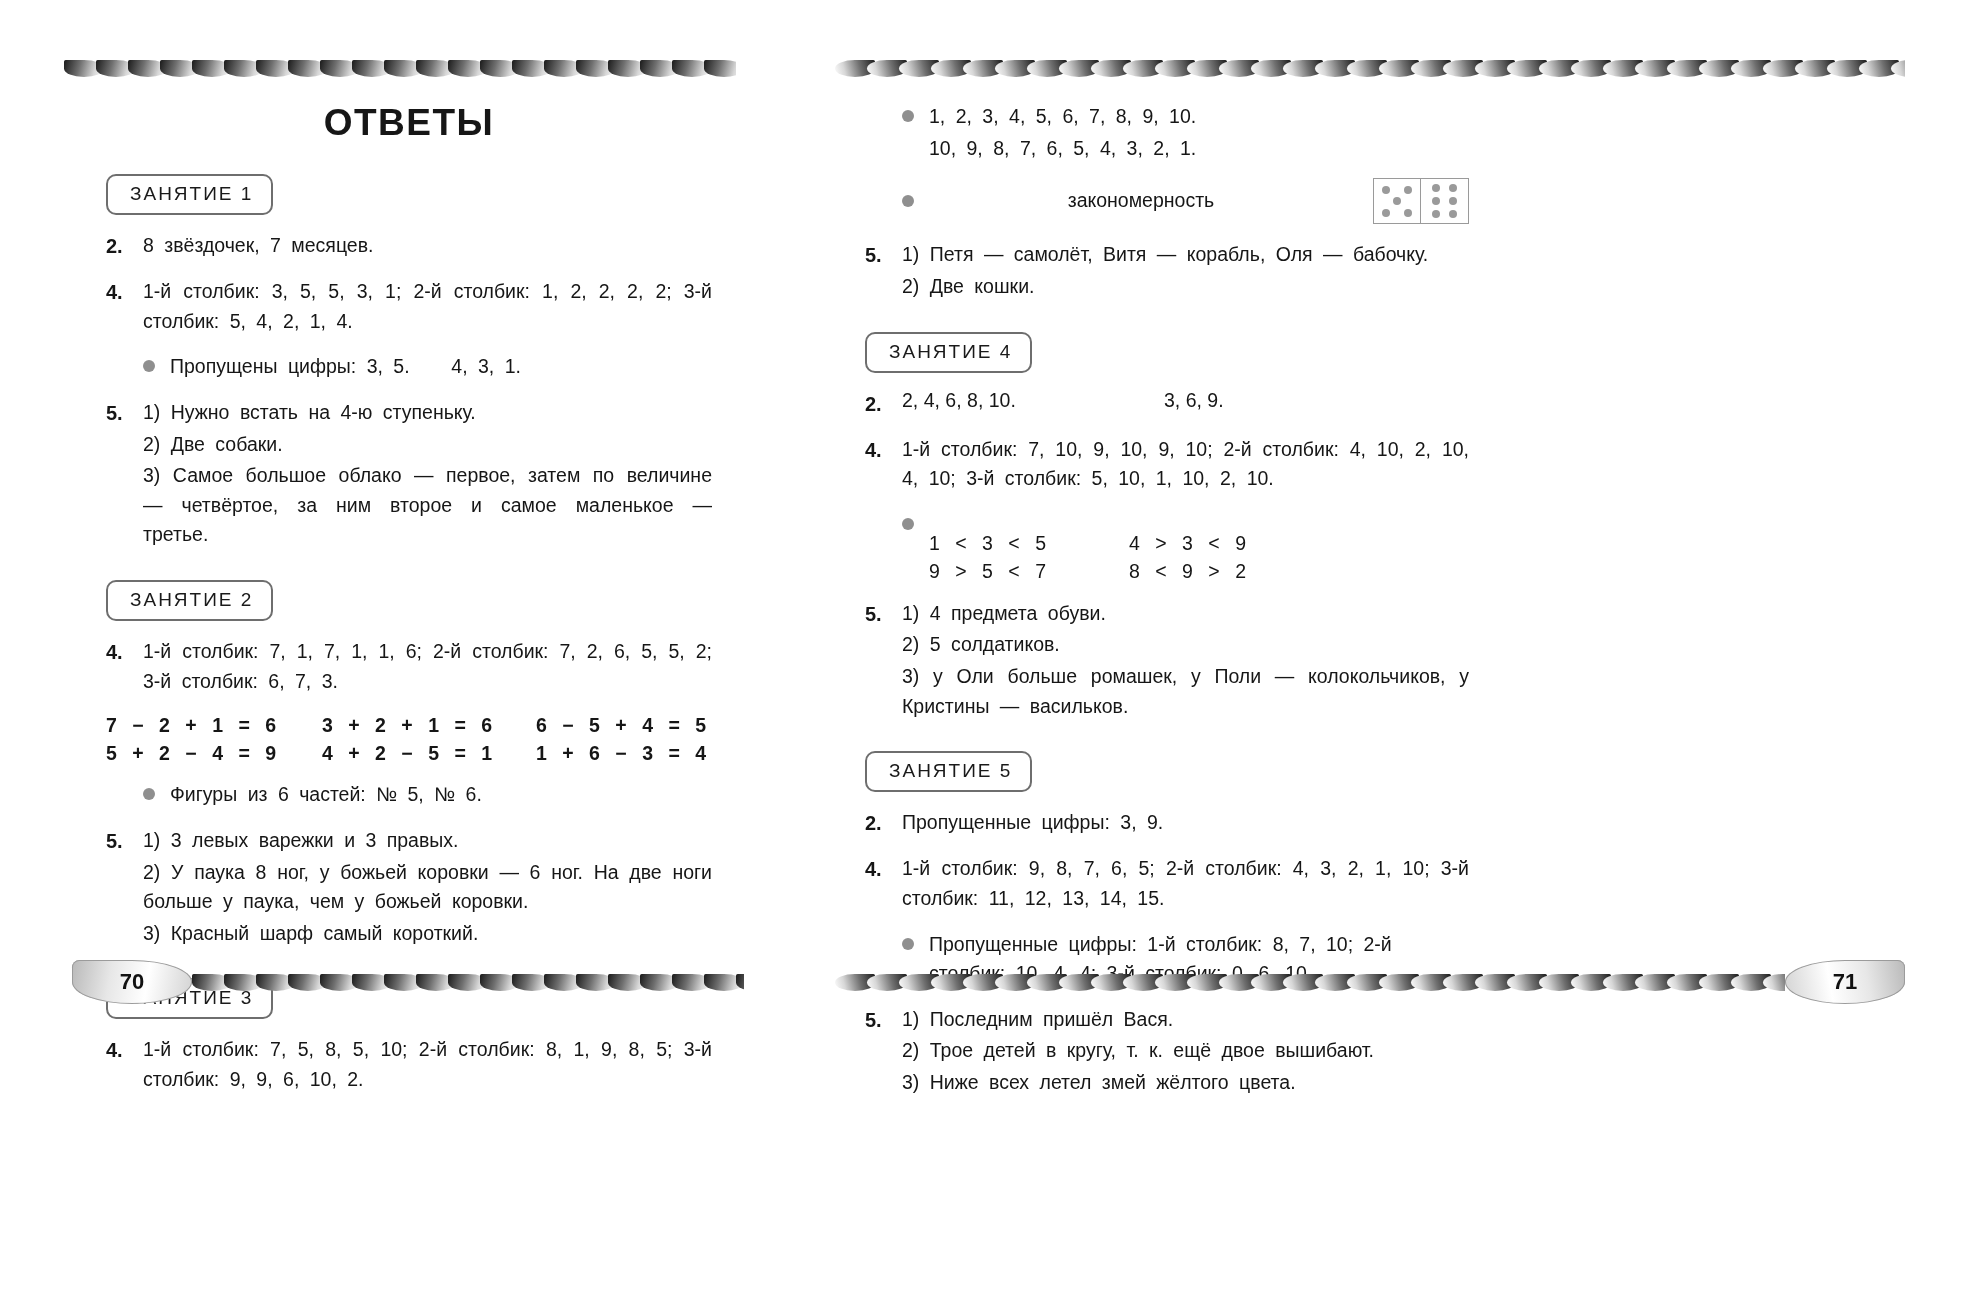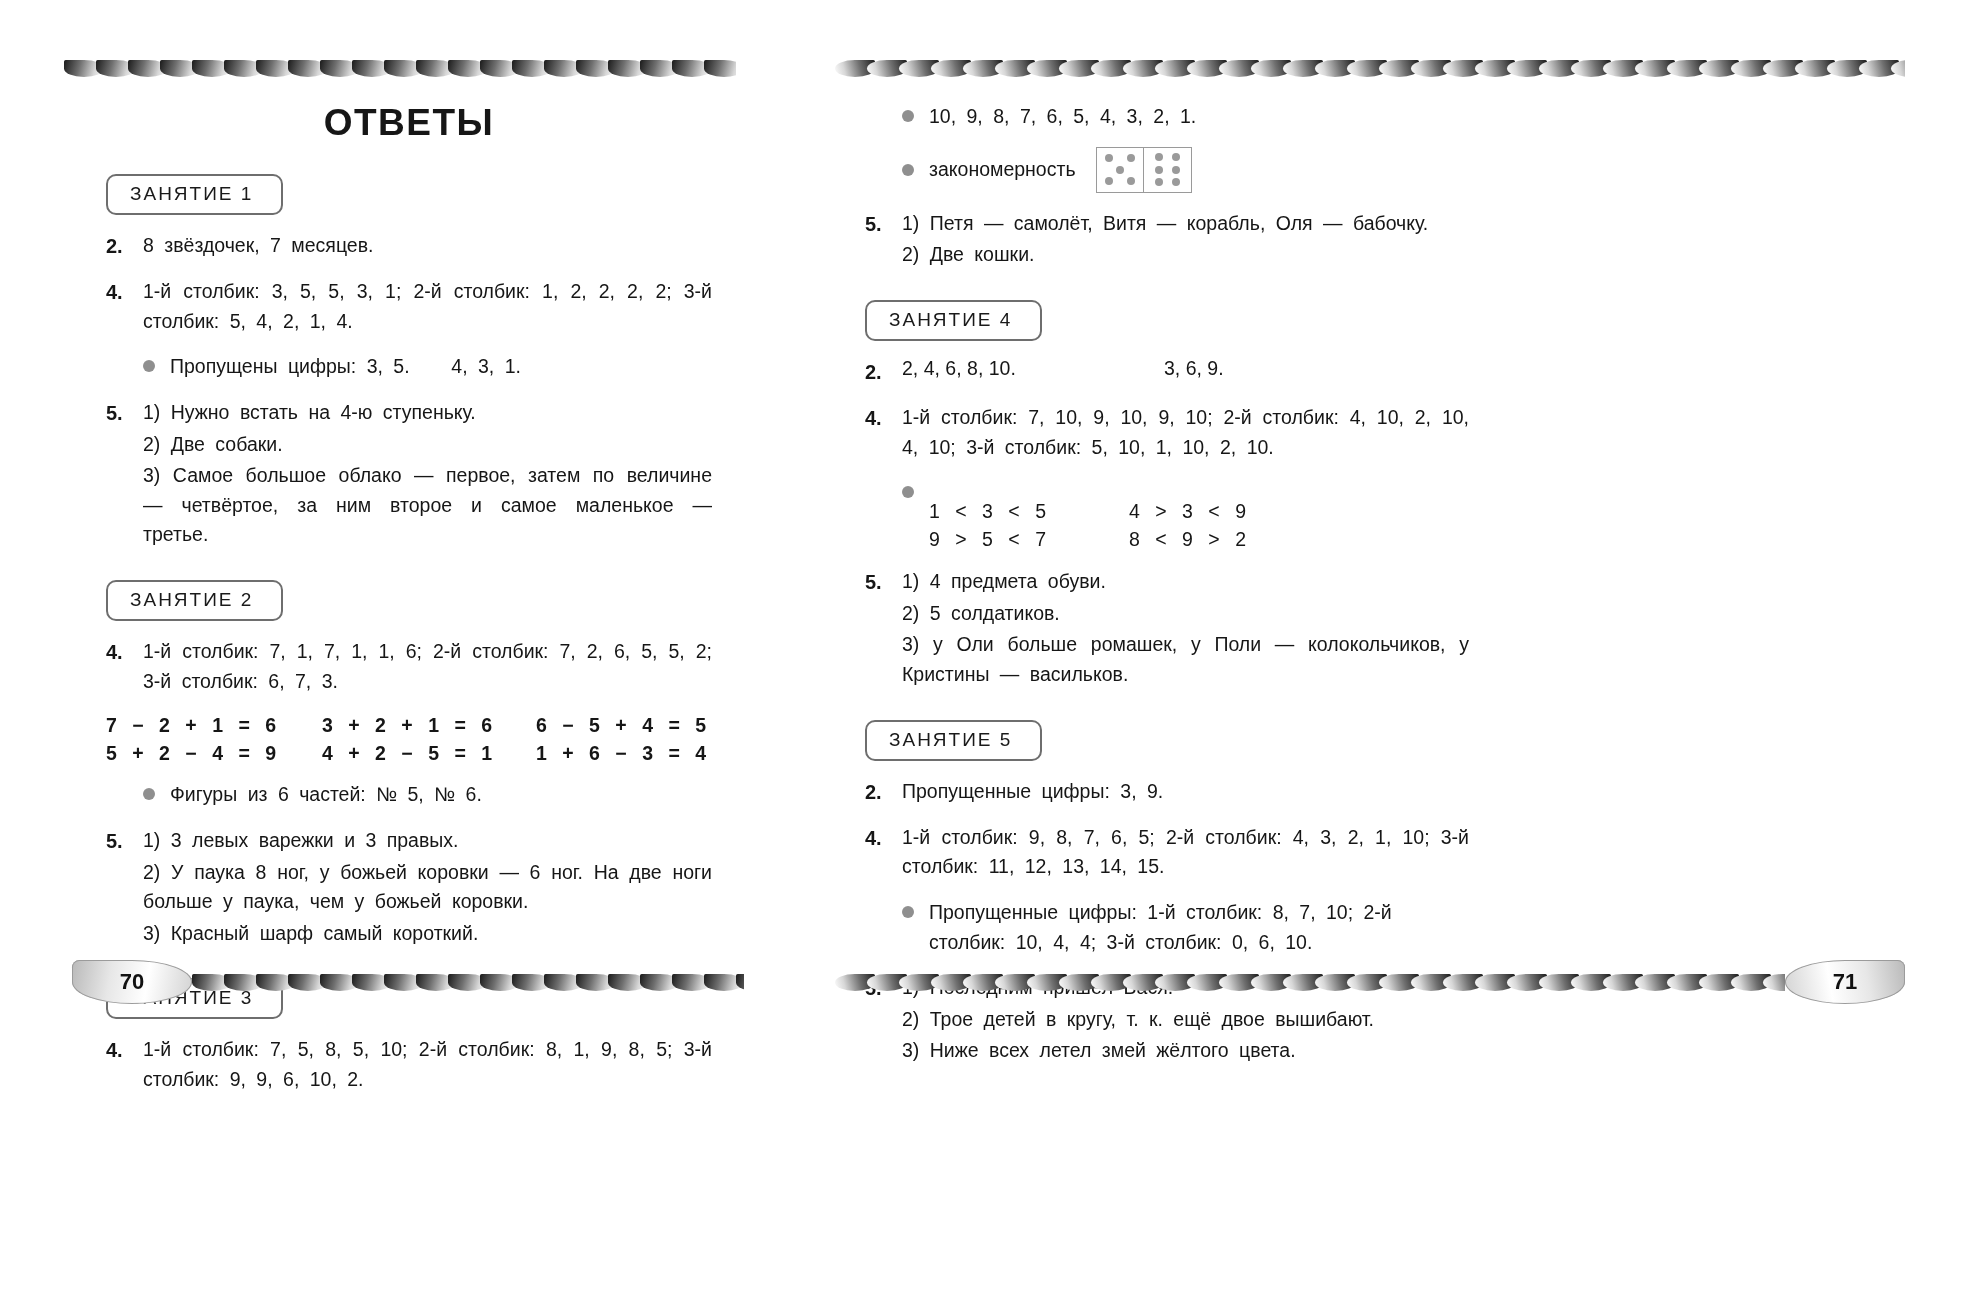--- a/index.html
+++ b/index.html
@@ -25,42 +25,42 @@
     background:linear-gradient(255deg,#1f1f1f 2%,#6f6f6f 38%,#d7d7d7 75%,#fbfbfb 98%);}
 
   
   .page-left .content{margin-left:42px;width:606px;}
   .page-right .content{margin-left:30px;width:604px;}
 
   .title{font-size:37px;font-weight:700;text-align:center;letter-spacing:1.5px;margin:22px 0 4px;}
 
   .seclabel-row{margin:30px 0 16px;}
   .secbox{display:inline-block;border:2px solid #6e6e6e;border-radius:10px;
-    padding:7px 28px 8px 22px;font-size:19px;letter-spacing:2px;color:#1a1a1a;}
+    padding:7px 18px 8px 22px;font-size:19px;letter-spacing:2px;color:#1a1a1a;}
 
   .item{display:flex;margin:16px 0;}
   .inum{width:37px;flex:0 0 auto;font-weight:700;font-size:20px;line-height:1.5;}
   .ibody{flex:1 1 auto;min-width:0;}
   .line{margin:0;text-align:justify;word-spacing:5px;line-height:1.52;}
   .ibody .line + .line{margin-top:2px;}
 
   .bulletrow{display:flex;align-items:flex-start;margin:15px 0 15px 37px;}
   .bulletrow .dot{width:12px;height:12px;border-radius:50%;background:#8f8f8f;
     flex:0 0 auto;margin:8px 15px 0 0;}
   .bulletrow .ibody .line{text-align:left;}
 
   .equations{display:grid;grid-template-columns:216px 214px auto;row-gap:5px;
     margin:18px 0 4px;letter-spacing:1.5px;word-spacing:7px;white-space:nowrap;font-weight:bold;}
   .ineq{display:grid;grid-template-columns:200px auto;row-gap:5px;
     letter-spacing:1.5px;word-spacing:7px;margin-top:22px;}
 
   .pairrow{display:flex;}
   .pairrow .pb{width:262px;}
 
-  .dominorow{align-items:center;}
+  .dominorow{align-items:center;justify-content:space-between;}
   .dominorow .dot{margin-top:0;}
   .dominorow .dtext{margin:0;word-spacing:2px;}
   .domino{display:flex;margin-left:20px;}
   .dsq{position:relative;width:48px;height:46px;border:1.5px solid #9a9a9a;background:#fff;box-sizing:border-box;}
   .dsq + .dsq{border-left:none;}
   .pip{position:absolute;width:8px;height:8px;border-radius:50%;background:#9a9a9a;transform:translate(-50%,-50%);}
 
   
   .footer{position:absolute;bottom:0;display:flex;align-items:center;height:48px;}
   .page-left .footer{left:72px;width:672px;}
@@ -252,20 +252,21 @@
         <i class="leaf right"></i>
         <i class="leaf right"></i>
         <i class="leaf right"></i>
       </div>
 
     <div class="content">
 
       <div class="bulletrow" style="margin-top:22px">
         <span class="dot"></span>
         <div class="ibody">
+          <p class="line">1, 2, 3, 4, 5, 6, 7, 8, 9, 10.</p>
           <p class="line">10, 9, 8, 7, 6, 5, 4, 3, 2, 1.</p>
         </div>
       </div>
 
       <div class="bulletrow dominorow">
         <span class="dot"></span>
         <p class="line dtext">закономерность</p>
         <div class="domino">
           <div class="dsq">
               <span class="pip" style="left: 26%; top: 24%;"></span>

